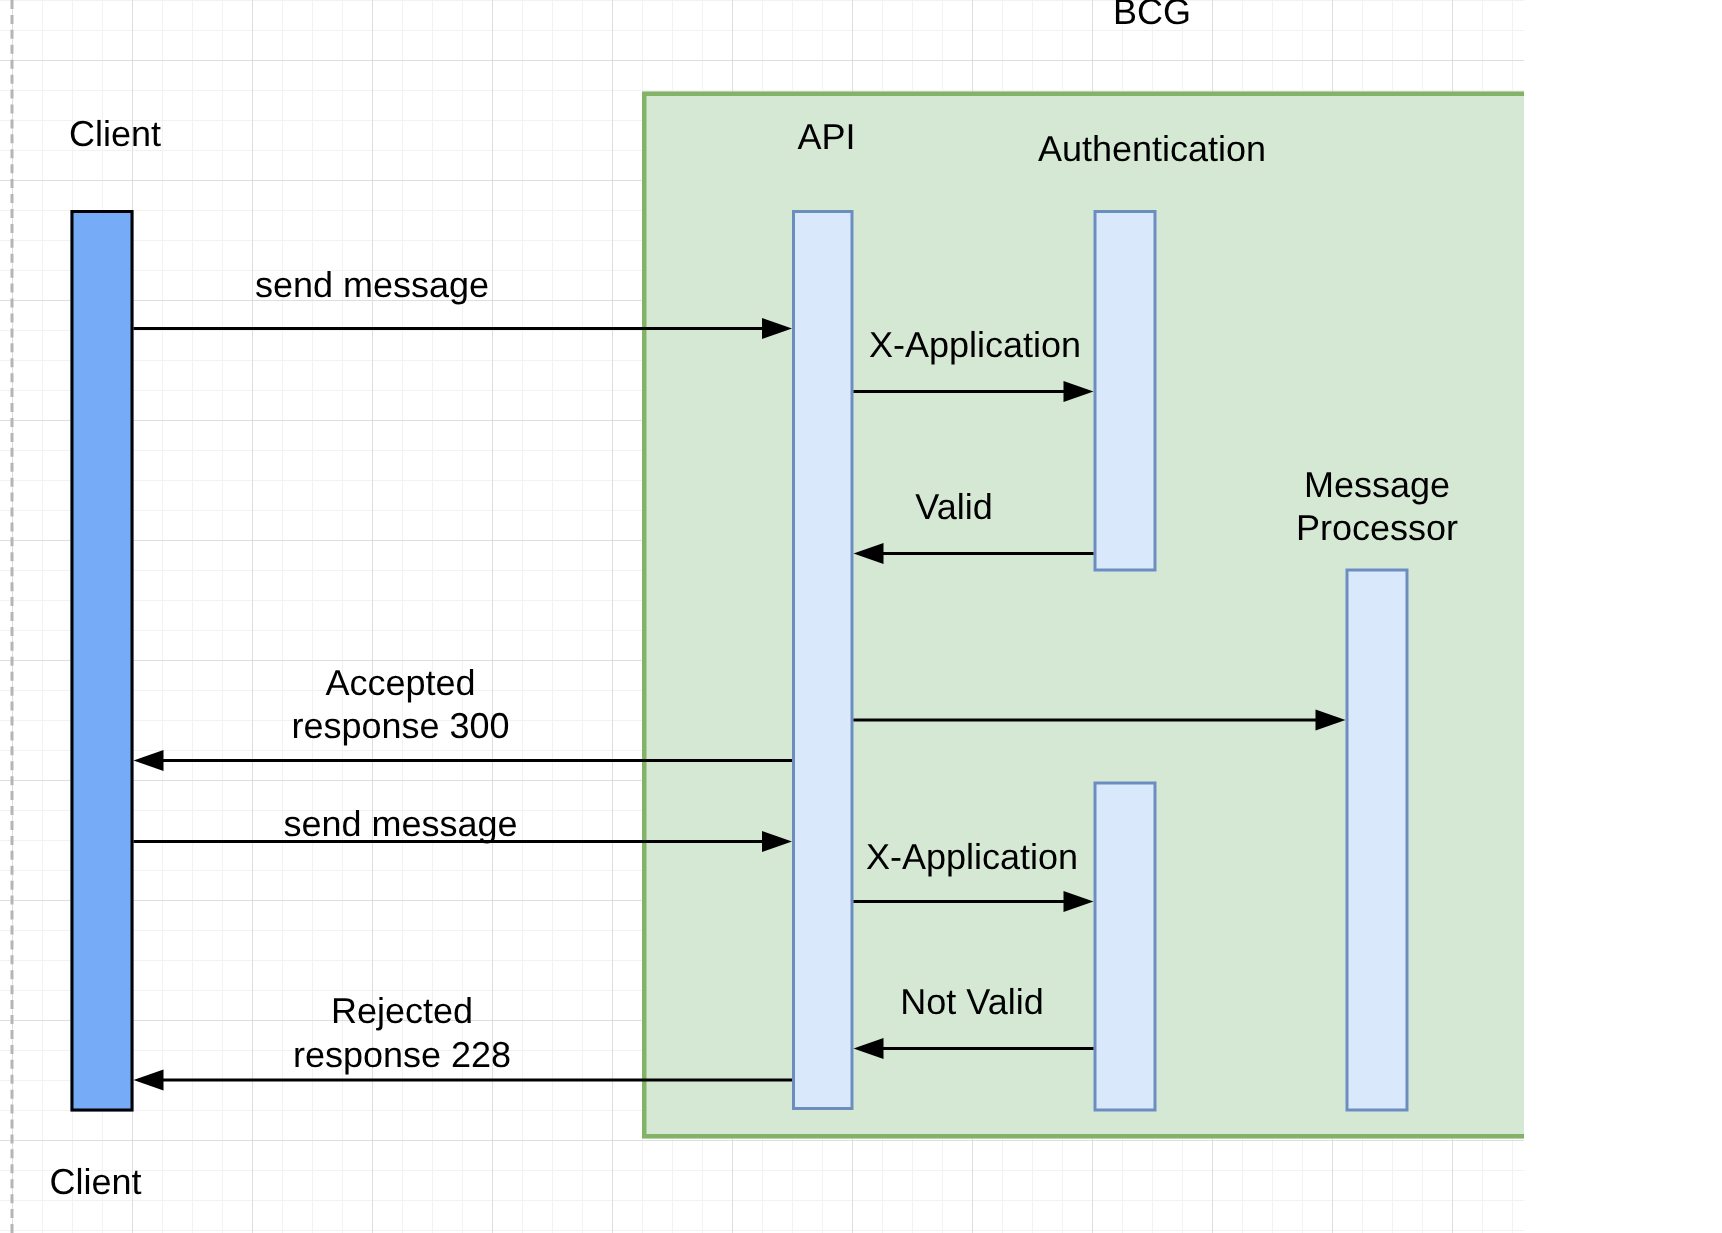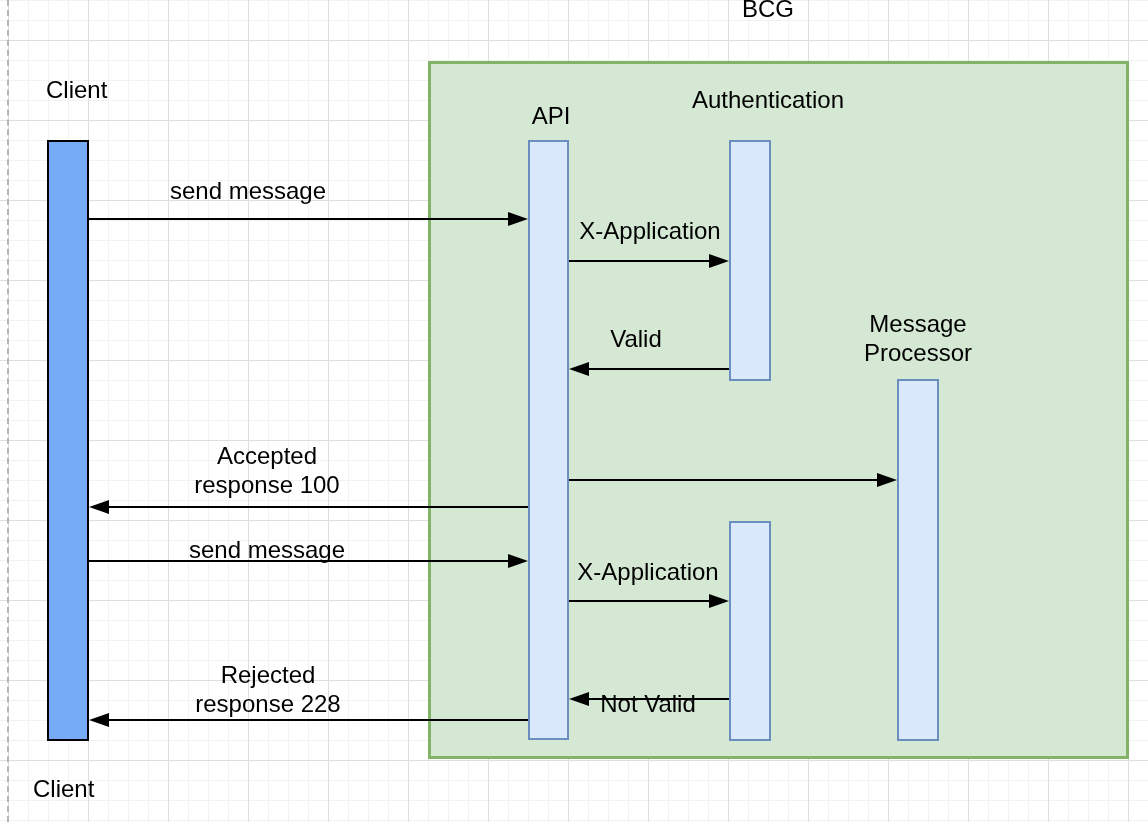--- a/index.html
+++ b/index.html
@@ -2,21 +2,21 @@
 <html><head>
 <meta charset="utf-8">
 <style>
   html,body{margin:0;padding:0;}
   body{
     width:1148px;height:822px;overflow:hidden;
     font-family:"Liberation Sans", sans-serif;
     background:#ffffff;
   }
   .canvas{
-    position:relative;width:1148px;height:822px;overflow:hidden;
+    position:relative;width:1016px;height:822px;overflow:hidden;
     background-color:#ffffff;
     background-image:
       linear-gradient(to right, #dedede 1px, transparent 1px),
       linear-gradient(to bottom, #dedede 1px, transparent 1px),
       linear-gradient(to right, #f2f2f2 1px, transparent 1px),
       linear-gradient(to bottom, #f2f2f2 1px, transparent 1px);
     background-size:80px 80px, 80px 80px, 20px 20px, 20px 20px;
     background-position:8px 0px, 0px 40px, 8px 0px, 0px 0px;
   }
   .page-break{
@@ -55,31 +55,31 @@
   .label{
     position:absolute;z-index:4;color:#000;
     font-size:24px;line-height:28px;white-space:nowrap;
   }
   .label.centered{transform:translateX(-50%);text-align:center;}
   .label.multiline{white-space:pre-line;line-height:29px;}
 
   .lab-client-top{left:46px;top:76px;}
   .lab-client-bottom{left:33px;top:775px;}
   .lab-bcg{left:768px;top:-5px;}
-  .lab-api{left:551px;top:78px;margin-top:24px;}
+  .lab-api{left:551px;top:78px;}
   .lab-auth{left:768px;top:86px;}
   .lab-mp{left:918px;top:309px;line-height:30px;}
 
   .lab-m1{left:248px;top:177px;}
   .lab-m2{left:650px;top:217px;}
   .lab-m3{left:636px;top:325px;}
   .lab-m5{left:267px;top:441px;}
   .lab-m6{left:267px;top:536px;}
   .lab-m7{left:648px;top:558px;}
-  .lab-m8{left:648px;top:690px;}
+  .lab-m8{left:648px;top:655px;}
   .lab-m9{left:268px;top:660px;}
 </style>
 </head>
 <body>
 
 <div class="canvas">
 
   <div class="page-break"></div>
 
   <div class="frame"></div>
@@ -132,20 +132,20 @@
   </div>
   <div class="msg dir-left m9">
     <div class="line"></div>
     <div class="head"></div>
   </div>
 
   <div class="label centered lab-m1">send message</div>
   <div class="label centered lab-m2">X-Application</div>
   <div class="label centered lab-m3">Valid</div>
   <div class="label centered multiline lab-m5">Accepted
-response 100</div>
+response 300</div>
   <div class="label centered lab-m6">send message</div>
   <div class="label centered lab-m7">X-Application</div>
   <div class="label centered lab-m8">Not Valid</div>
   <div class="label centered multiline lab-m9">Rejected
 response 228</div>
 
 </div>
 
 </body></html>

